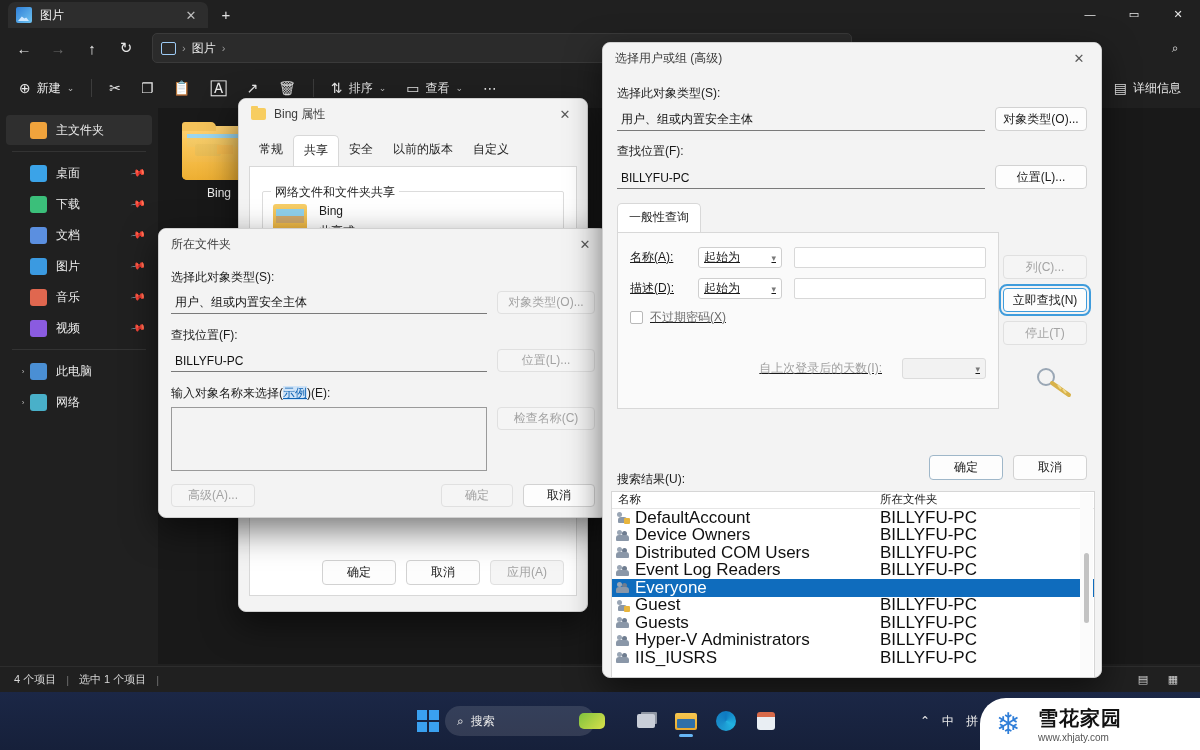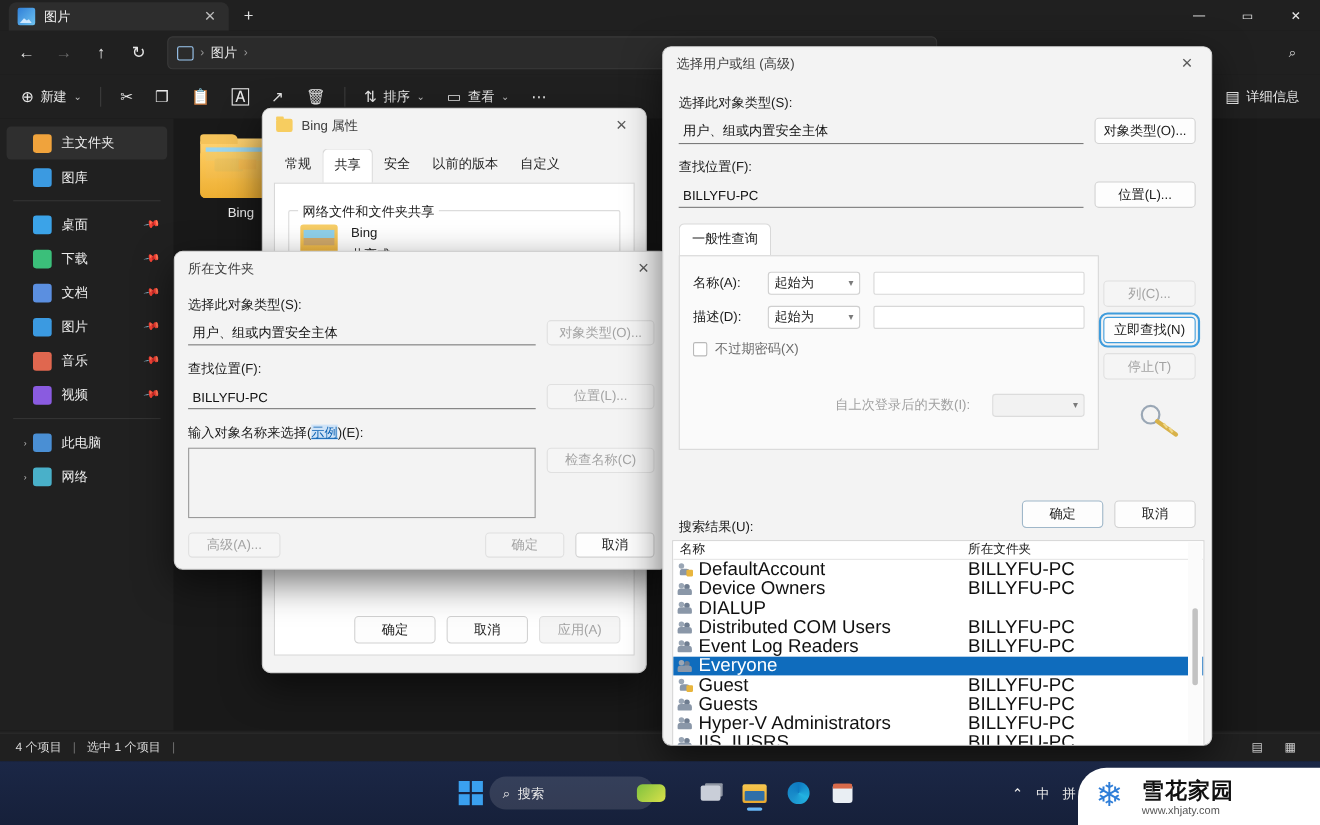--- a/index.html
+++ b/index.html
@@ -269,25 +269,20 @@
       </div>
     </div>
 
     <div class="body">
       <div class="sidebar" id="sidebar">
           <div class="sb-item sel">
             <span class="sb-chev"></span>
             <span class="sb-ico" style="background:#f0a33c"></span>
             <span>主文件夹</span>
           </div>
-          <div class="sb-item">
-            <span class="sb-chev"></span>
-            <span class="sb-ico" style="background:#3b9ae1"></span>
-            <span>图库</span>
-          </div>
           <div class="sb-div"></div>
           <div class="sb-item">
             <span class="sb-chev"></span>
             <span class="sb-ico" style="background:#3ba3e8"></span>
             <span>桌面</span>
             <span class="sb-pin">📌</span>
           </div>
           <div class="sb-item">
             <span class="sb-chev"></span>
             <span class="sb-ico" style="background:#3bbf7a"></span>
@@ -433,21 +428,21 @@
       </div>
       <div class="lbl" style="margin-top:12px;">查找位置(F):</div>
       <div class="row-inline" style="margin-top:5px;">
         <div class="underline-input" style="flex:1;">BILLYFU-PC</div>
         <div class="btn" style="width:92px;height:24px;">位置(L)...</div>
       </div>
 
       <div class="qtabs">
         <div class="qtab">一般性查询</div>
       </div>
-      <div class="qpanel" style="width:382px;">
+      <div class="qpanel" style="width:382px;text-decoration:underline;">
         <div class="q-row">
           <span class="q-lbl on">名称(A):</span>
           <span class="combo">
             <span class="cv">起始为</span>
             <span class="cc">▾</span>
           </span>
           <span class="qtext"></span>
         </div>
         <div class="q-row">
           <span class="q-lbl on">描述(D):</span>
@@ -516,31 +511,20 @@
             </span>
             <span class="c2">BILLYFU-PC</span>
           </div>
           <div class="res-row">
             <span class="c1">
               <span class="usr-ico ">
                 <span class="h1"></span>
                 <span class="h2"></span>
                 <span class="b1"></span>
               </span>
-              <span>DIALUP</span>
-            </span>
-            <span class="c2"></span>
-          </div>
-          <div class="res-row">
-            <span class="c1">
-              <span class="usr-ico ">
-                <span class="h1"></span>
-                <span class="h2"></span>
-                <span class="b1"></span>
-              </span>
               <span>Distributed COM Users</span>
             </span>
             <span class="c2">BILLYFU-PC</span>
           </div>
           <div class="res-row">
             <span class="c1">
               <span class="usr-ico ">
                 <span class="h1"></span>
                 <span class="h2"></span>
                 <span class="b1"></span>

